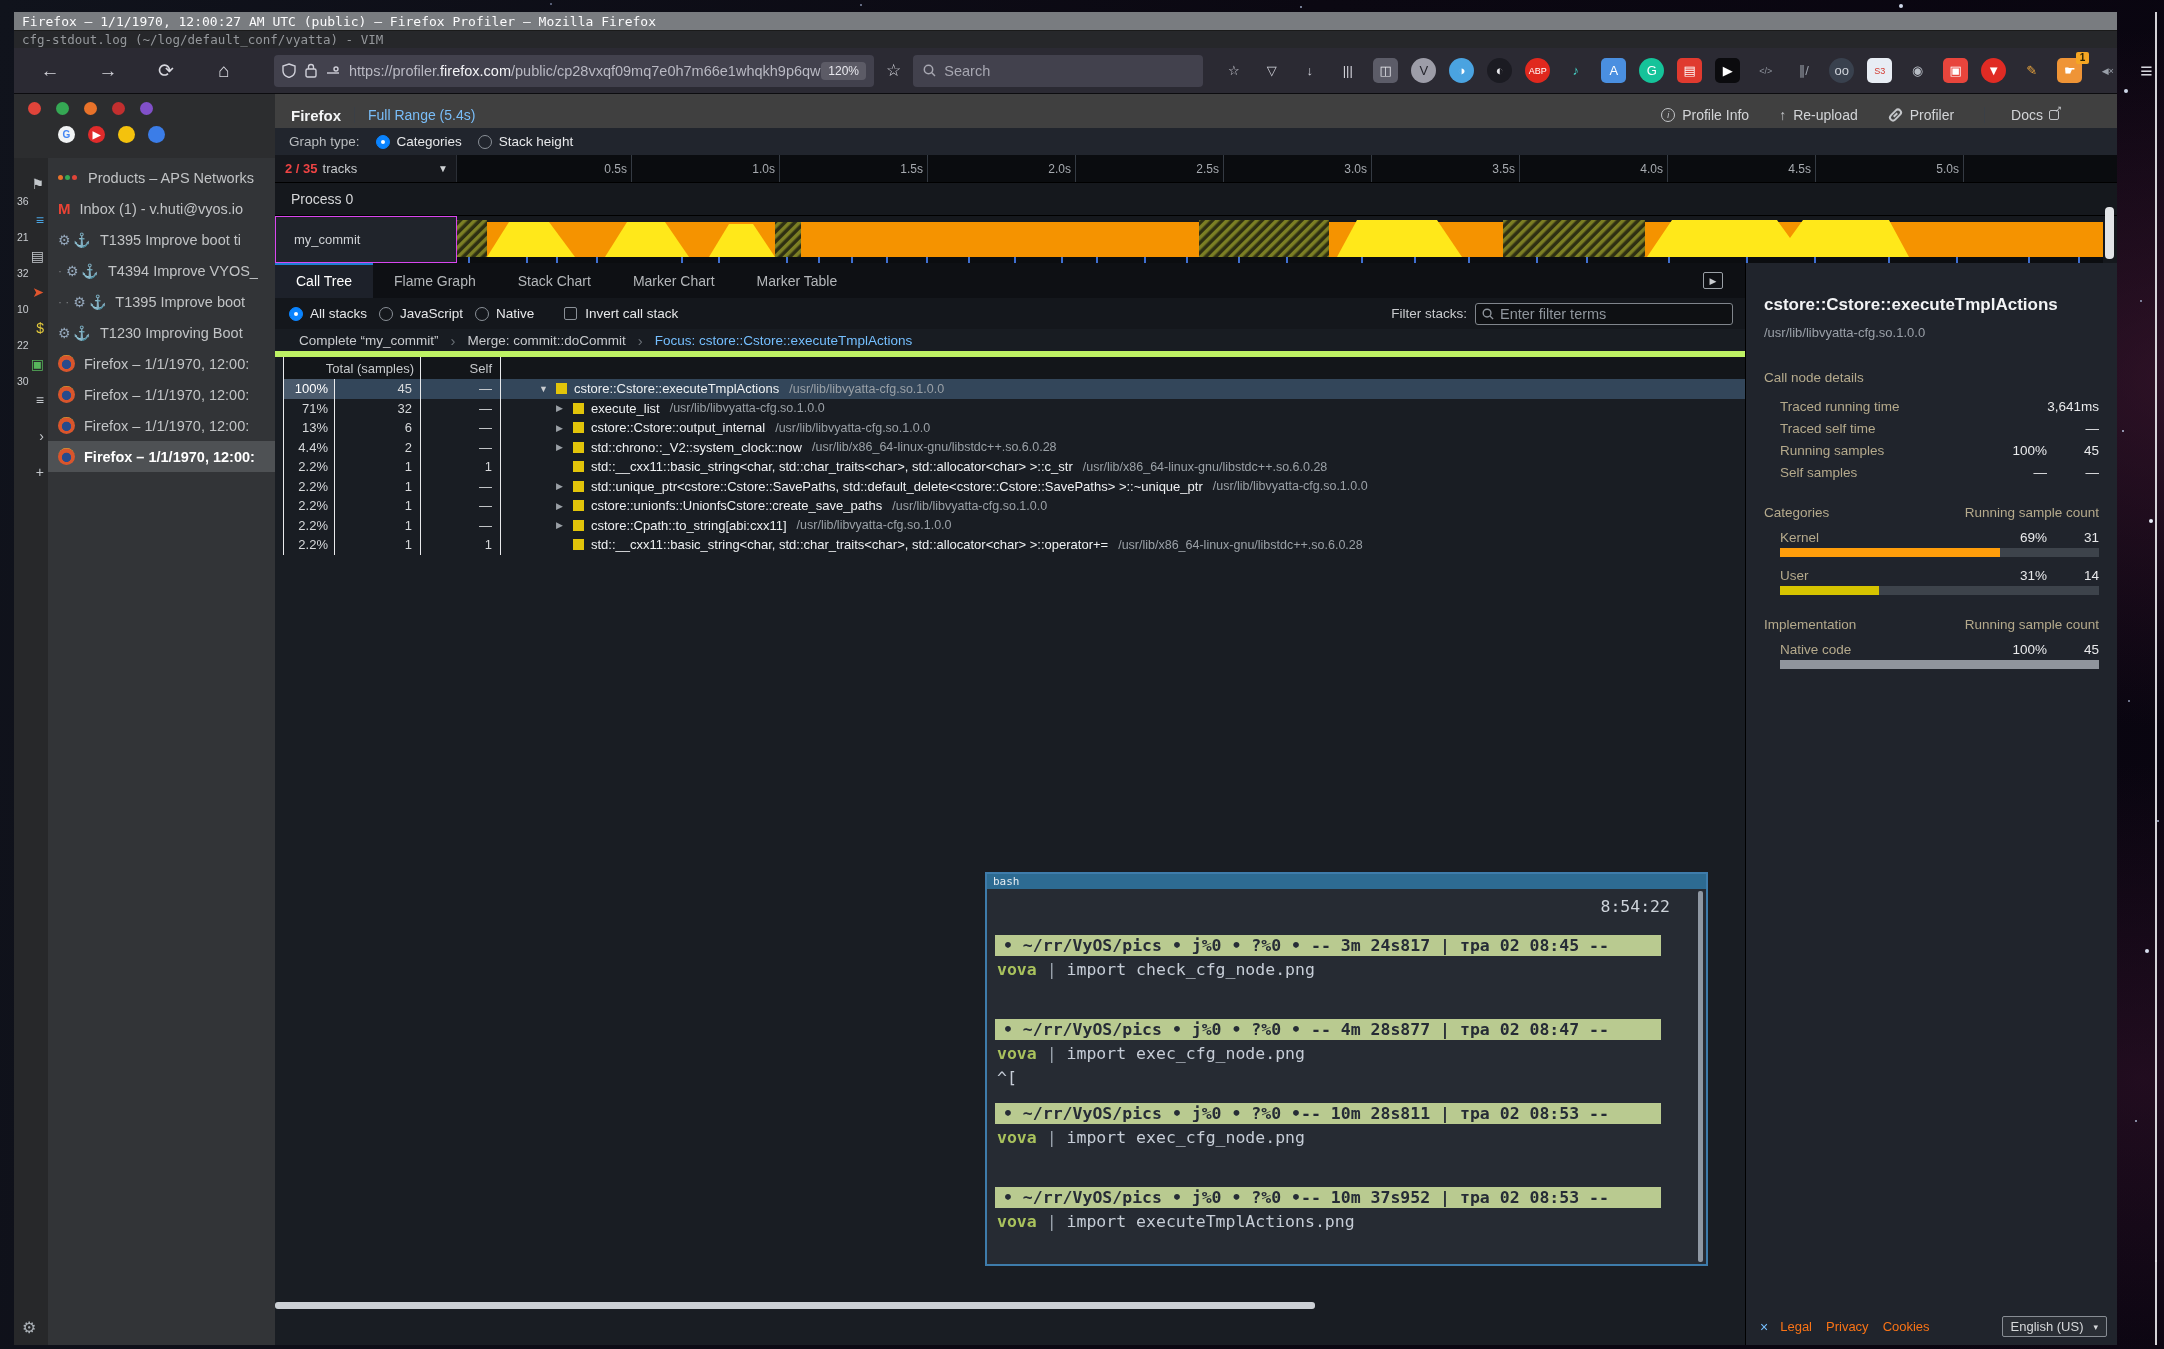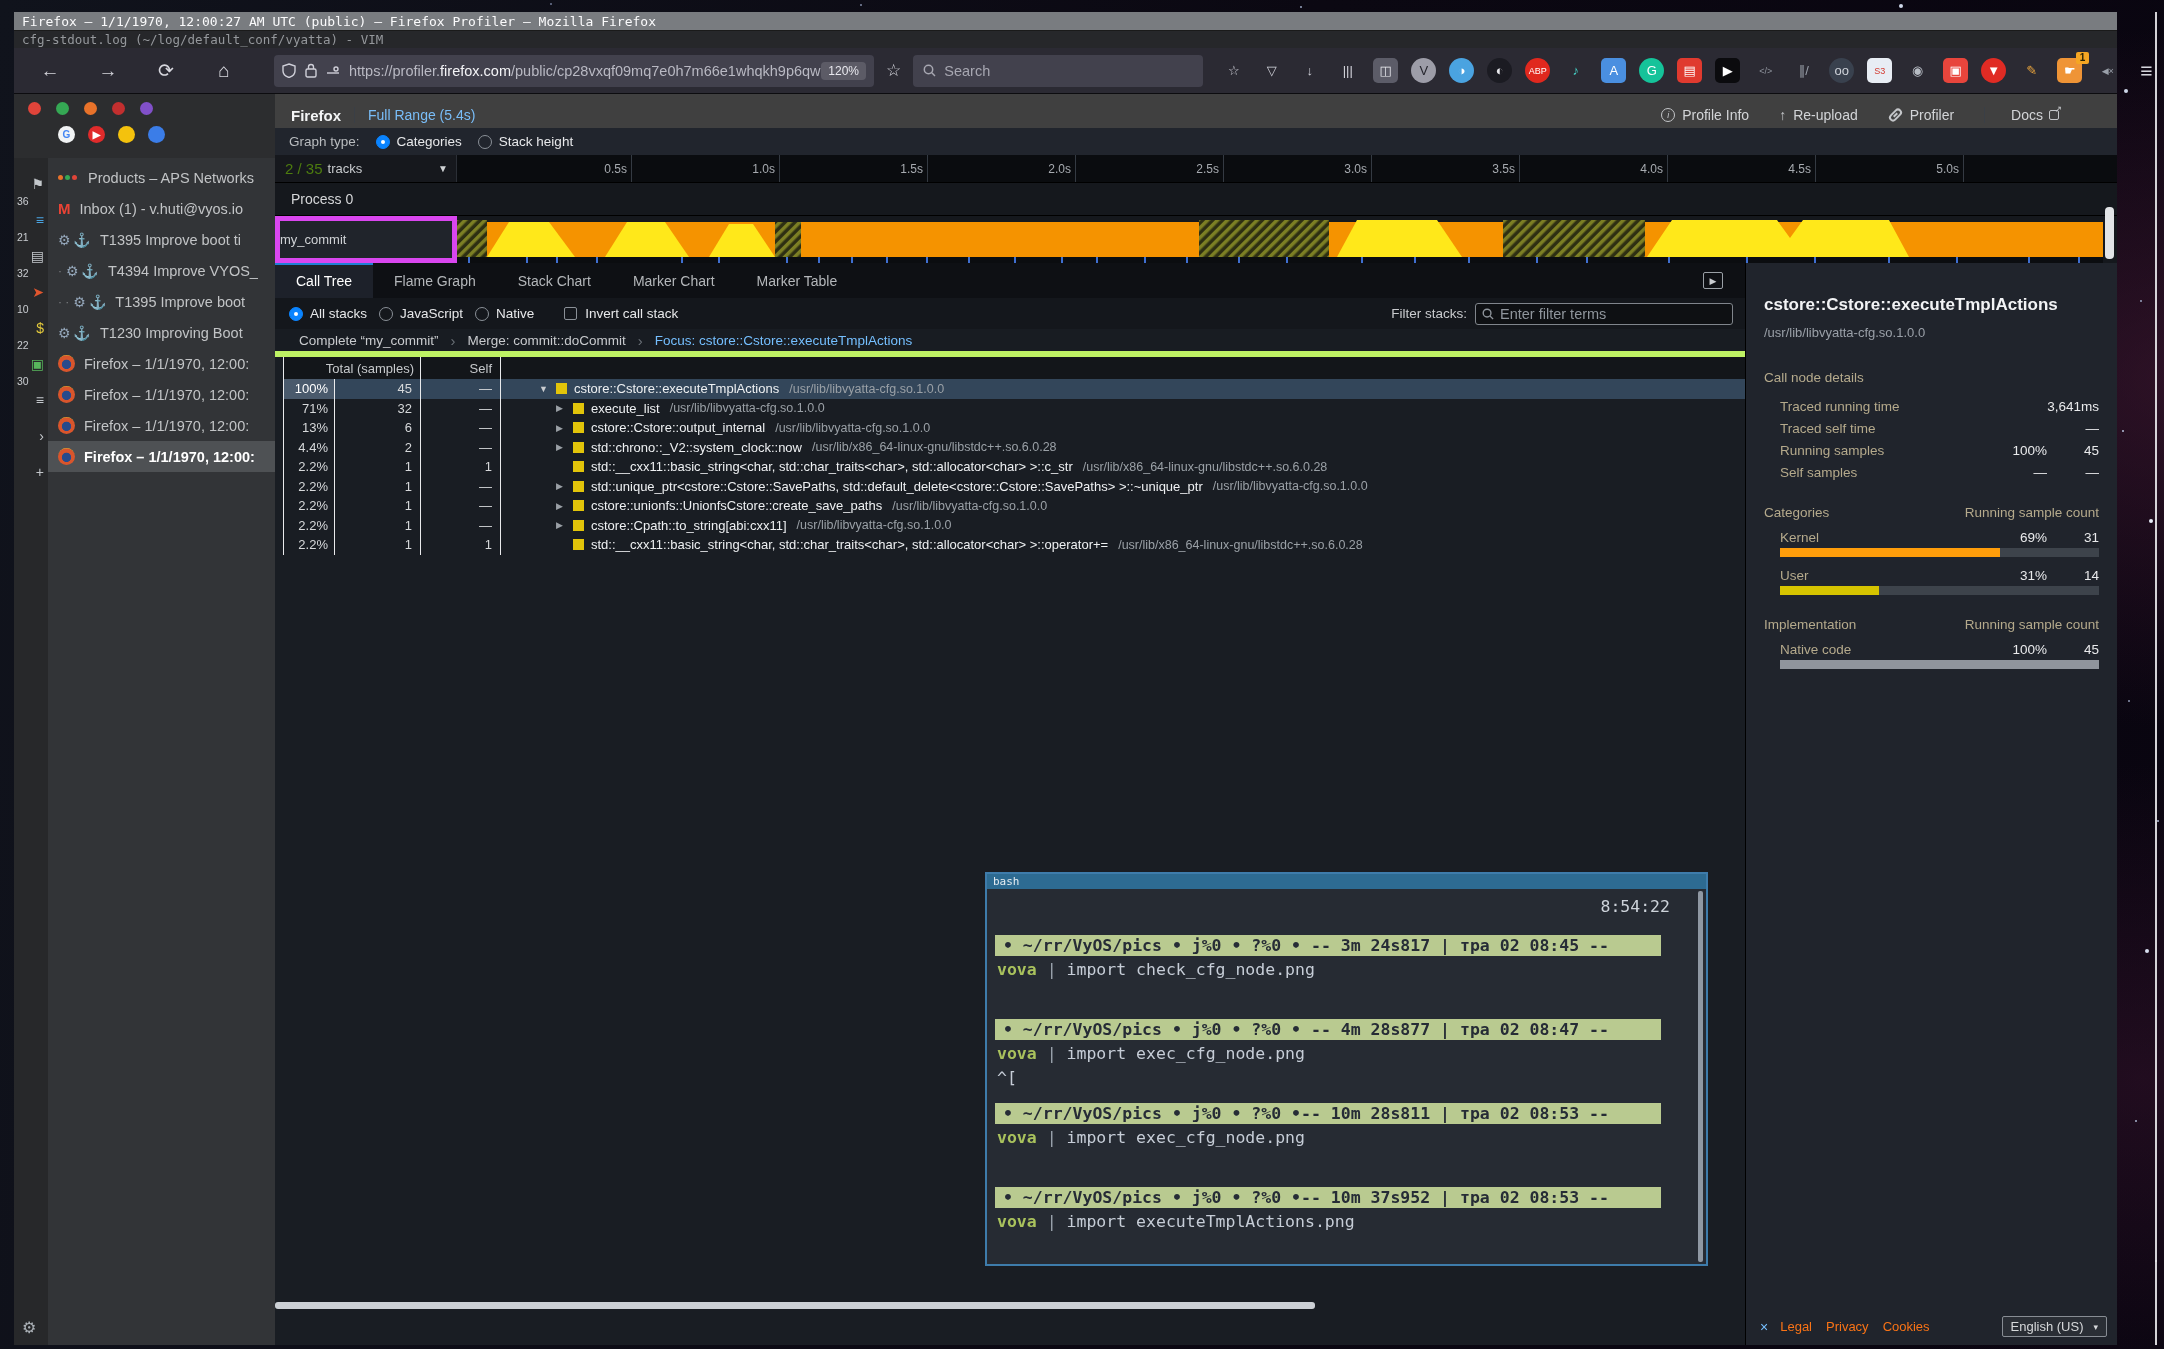--- a/index.html
+++ b/index.html
@@ -92,32 +92,32 @@
     display:flex; align-items:center; font-size:13.5px; color:#b9bcbf; padding-left:14px; }
   .radio { width:14px; height:14px; border-radius:50%; border:1px solid #8a9097; margin:0 7px 0 16px; flex:none; }
   .radio.sel { background:#0a84ff; border-color:#0a84ff; position:relative; }
   .radio.sel::after { content:""; position:absolute; left:4px; top:4px; width:4px; height:4px; border-radius:50%; background:#fff; }
   .radio-label { color:#e7e8ea; }
 
   .p-ruler { position:absolute; top:61px; left:0; right:0; height:28px; background:#0a0c0f; display:flex;
     border-bottom:1px solid #000; }
   .tracks-box { width:182px; flex:none; background:#16181d; border-right:1px solid #2b2f36; display:flex;
     align-items:center; padding:0 8px 0 10px; }
-  .tracks-box .tc { color:#4d7c0f; font-weight:normal; font-size:15px; }
+  .tracks-box .tc { color:#ef4444; font-weight:bold; font-size:13px; }
   .tracks-box .tw { color:#c7cacd; font-size:13px; margin-left:5px; }
   .tracks-box .dd { margin-left:auto; color:#cfd2d5; font-size:10px; }
   .ticks { display:flex; padding-left:27px; }
   .tick { width:148px; flex:none; border-right:1px solid #343a42; display:flex; align-items:center;
     justify-content:flex-end; color:#a7abb0; font-size:12px; padding-right:4px; }
 
   .p-process { position:absolute; top:89px; left:0; right:0; height:33px; background:#15181d;
     border-bottom:1px solid #000; color:#d5d6d8; font-size:14px; display:flex; align-items:center; padding-left:16px; }
   .p-track { position:absolute; top:122px; left:0; right:0; height:47px; background:#15181d; display:flex; }
-  .track-label { width:182px; flex:none; background:#20242b; border:5px solid #d946ef; color:#cfd2d5;
-    font-size:13px; display:flex; align-items:center; }
+  .track-label { width:182px; flex:none; background:#20242b; border:1px solid #d946ef; color:#cfd2d5;
+    font-size:13px; display:flex; align-items:center; padding-left:18px; }
   .track-graph { width:1646px; flex:none; height:47px; }
   .v-scroll { position:absolute; right:3px; top:113px; width:9px; height:52px; background:#e2e4e7; border-radius:4px; }
 
   .main-panel { position:absolute; top:169px; left:0; width:1470px; bottom:0; background:#191d23; }
   .tabbar { position:absolute; top:0; left:0; right:0; height:35px; background:#0e1014; display:flex; align-items:stretch; }
   .tab { padding:0 21px; display:flex; align-items:center; font-size:14px; color:#b4b7ba; }
   .tab.sel { background:#1d212a; color:#ffffff; box-shadow: inset 0 2px 0 #1f80d6; }
   .panel-toggle { position:absolute; right:22px; top:9px; width:20px; height:17px; border:1px solid #9aa0a6;
     border-radius:2px; color:#c9ccd0; font-size:9px; display:flex; align-items:center; justify-content:center; }
   .controls { position:absolute; top:35px; left:0; right:0; height:31px; background:#14171c; display:flex;

